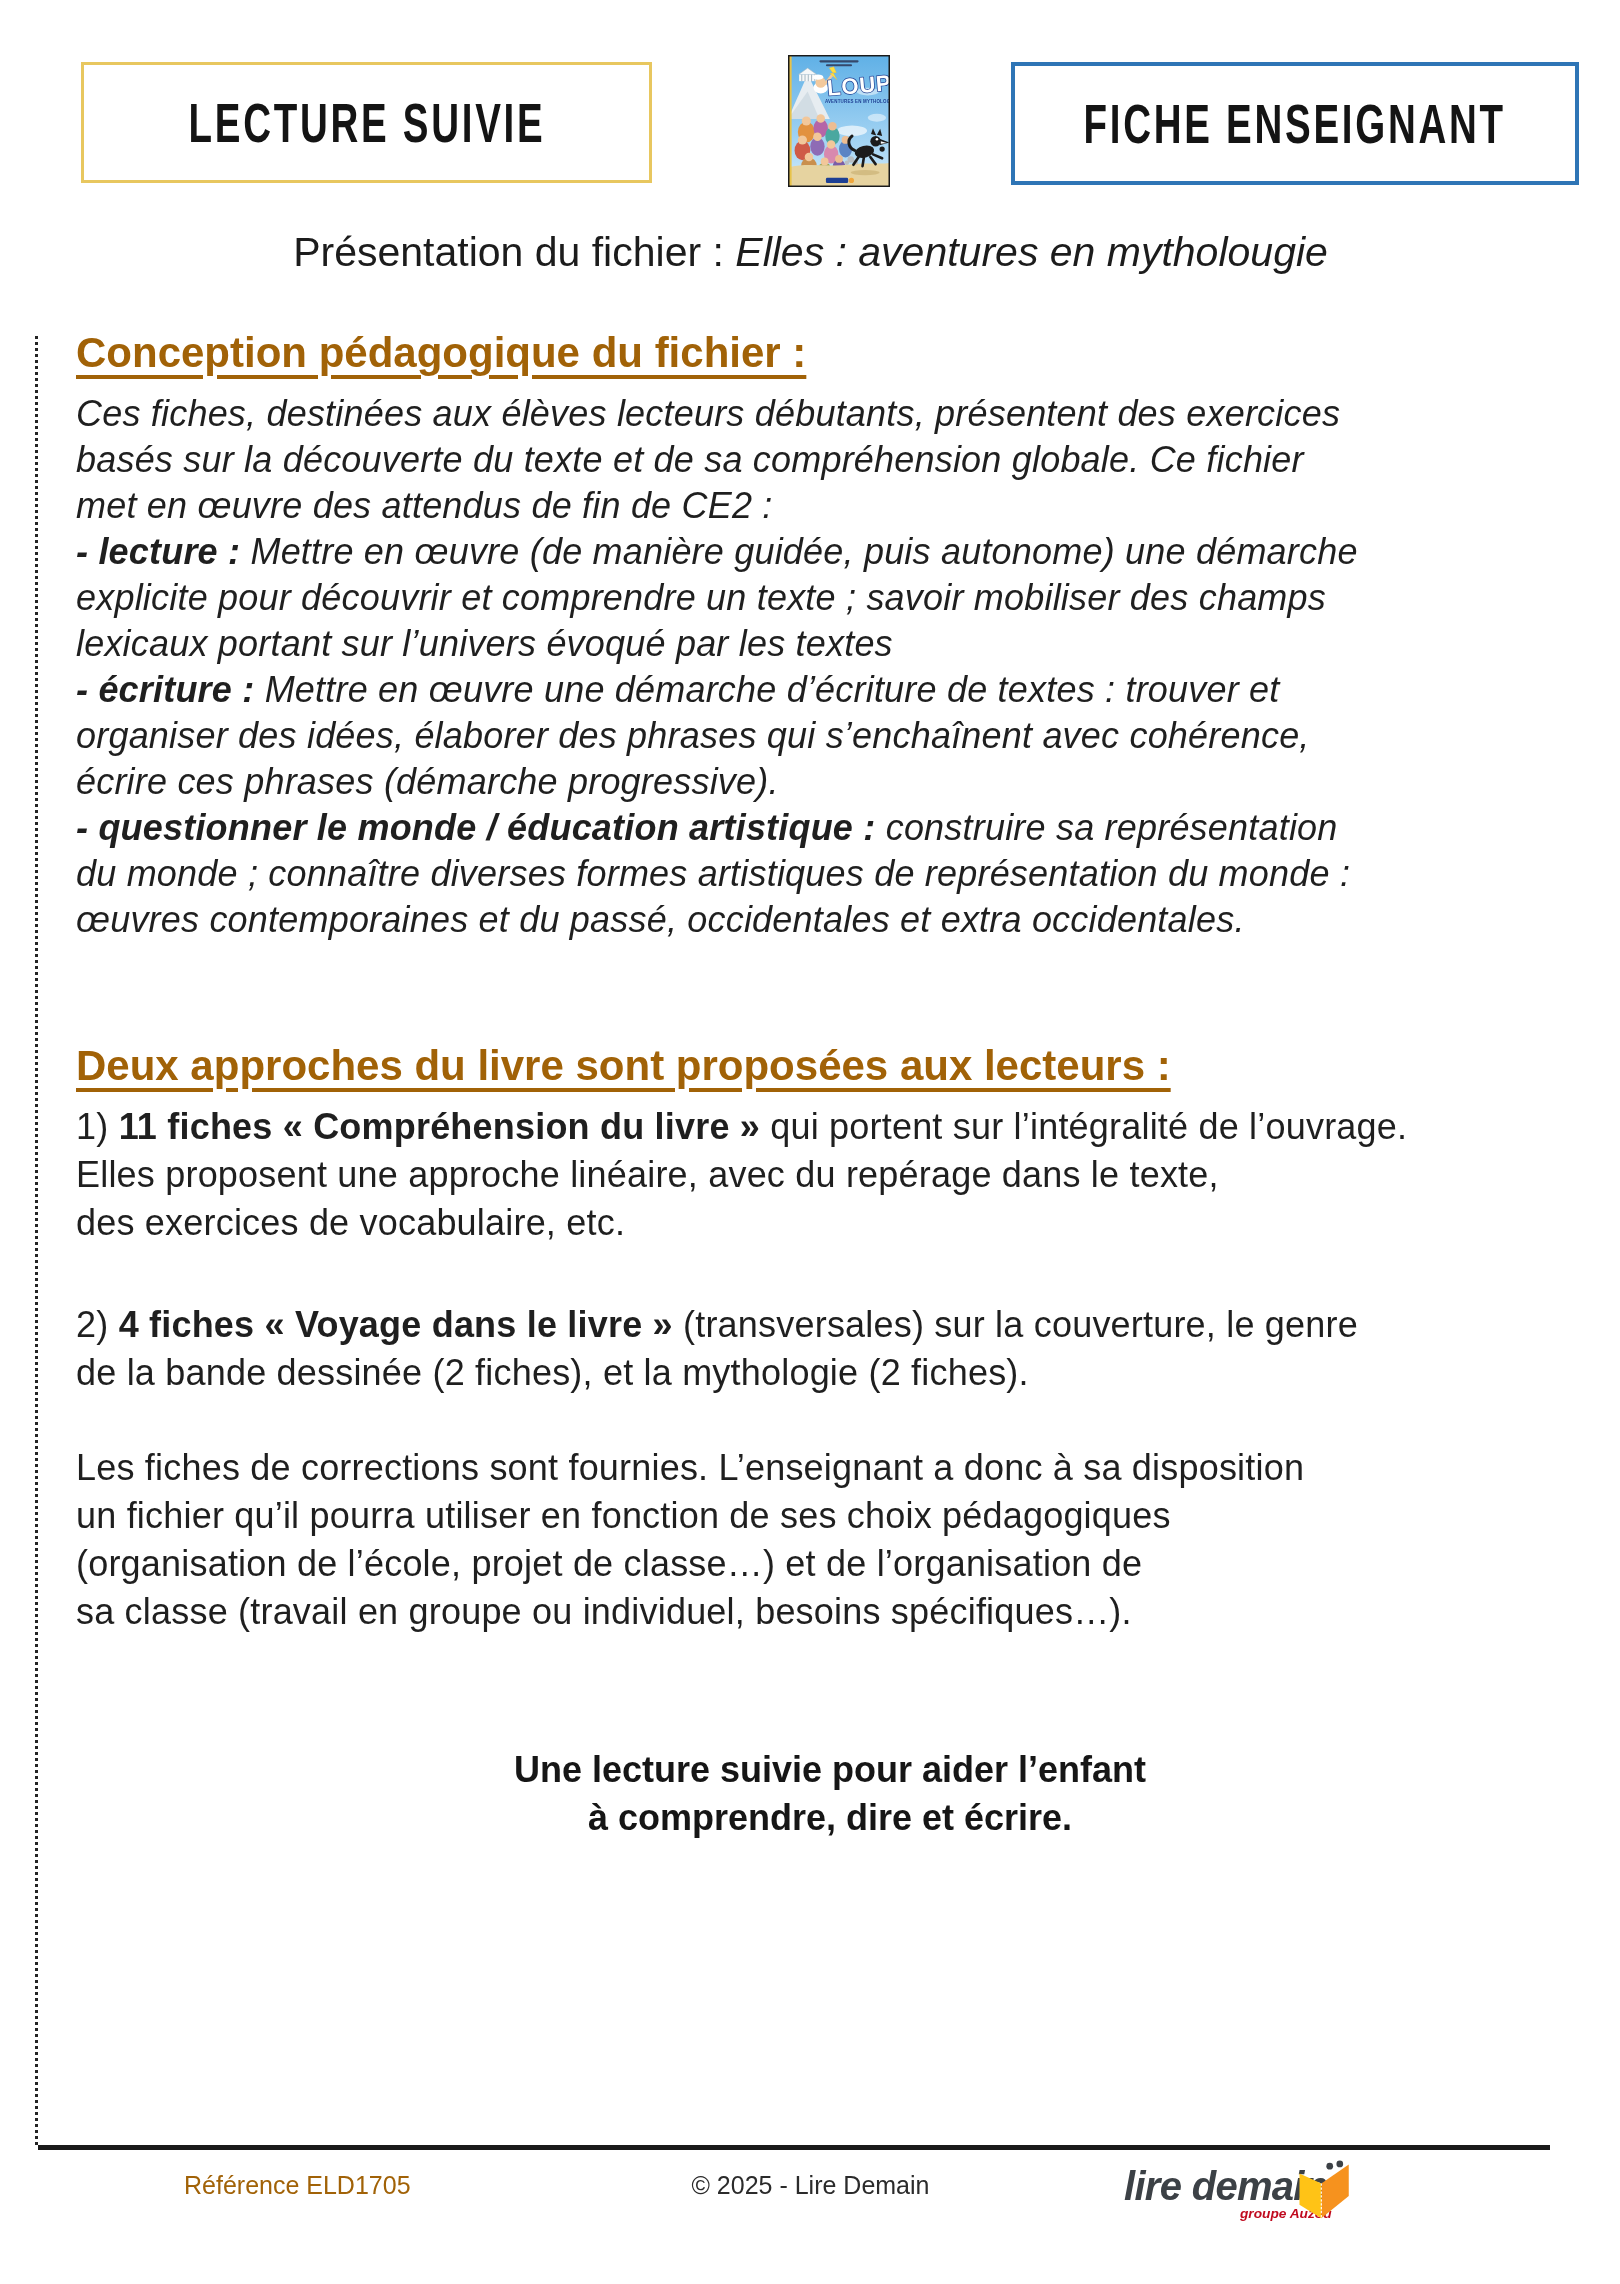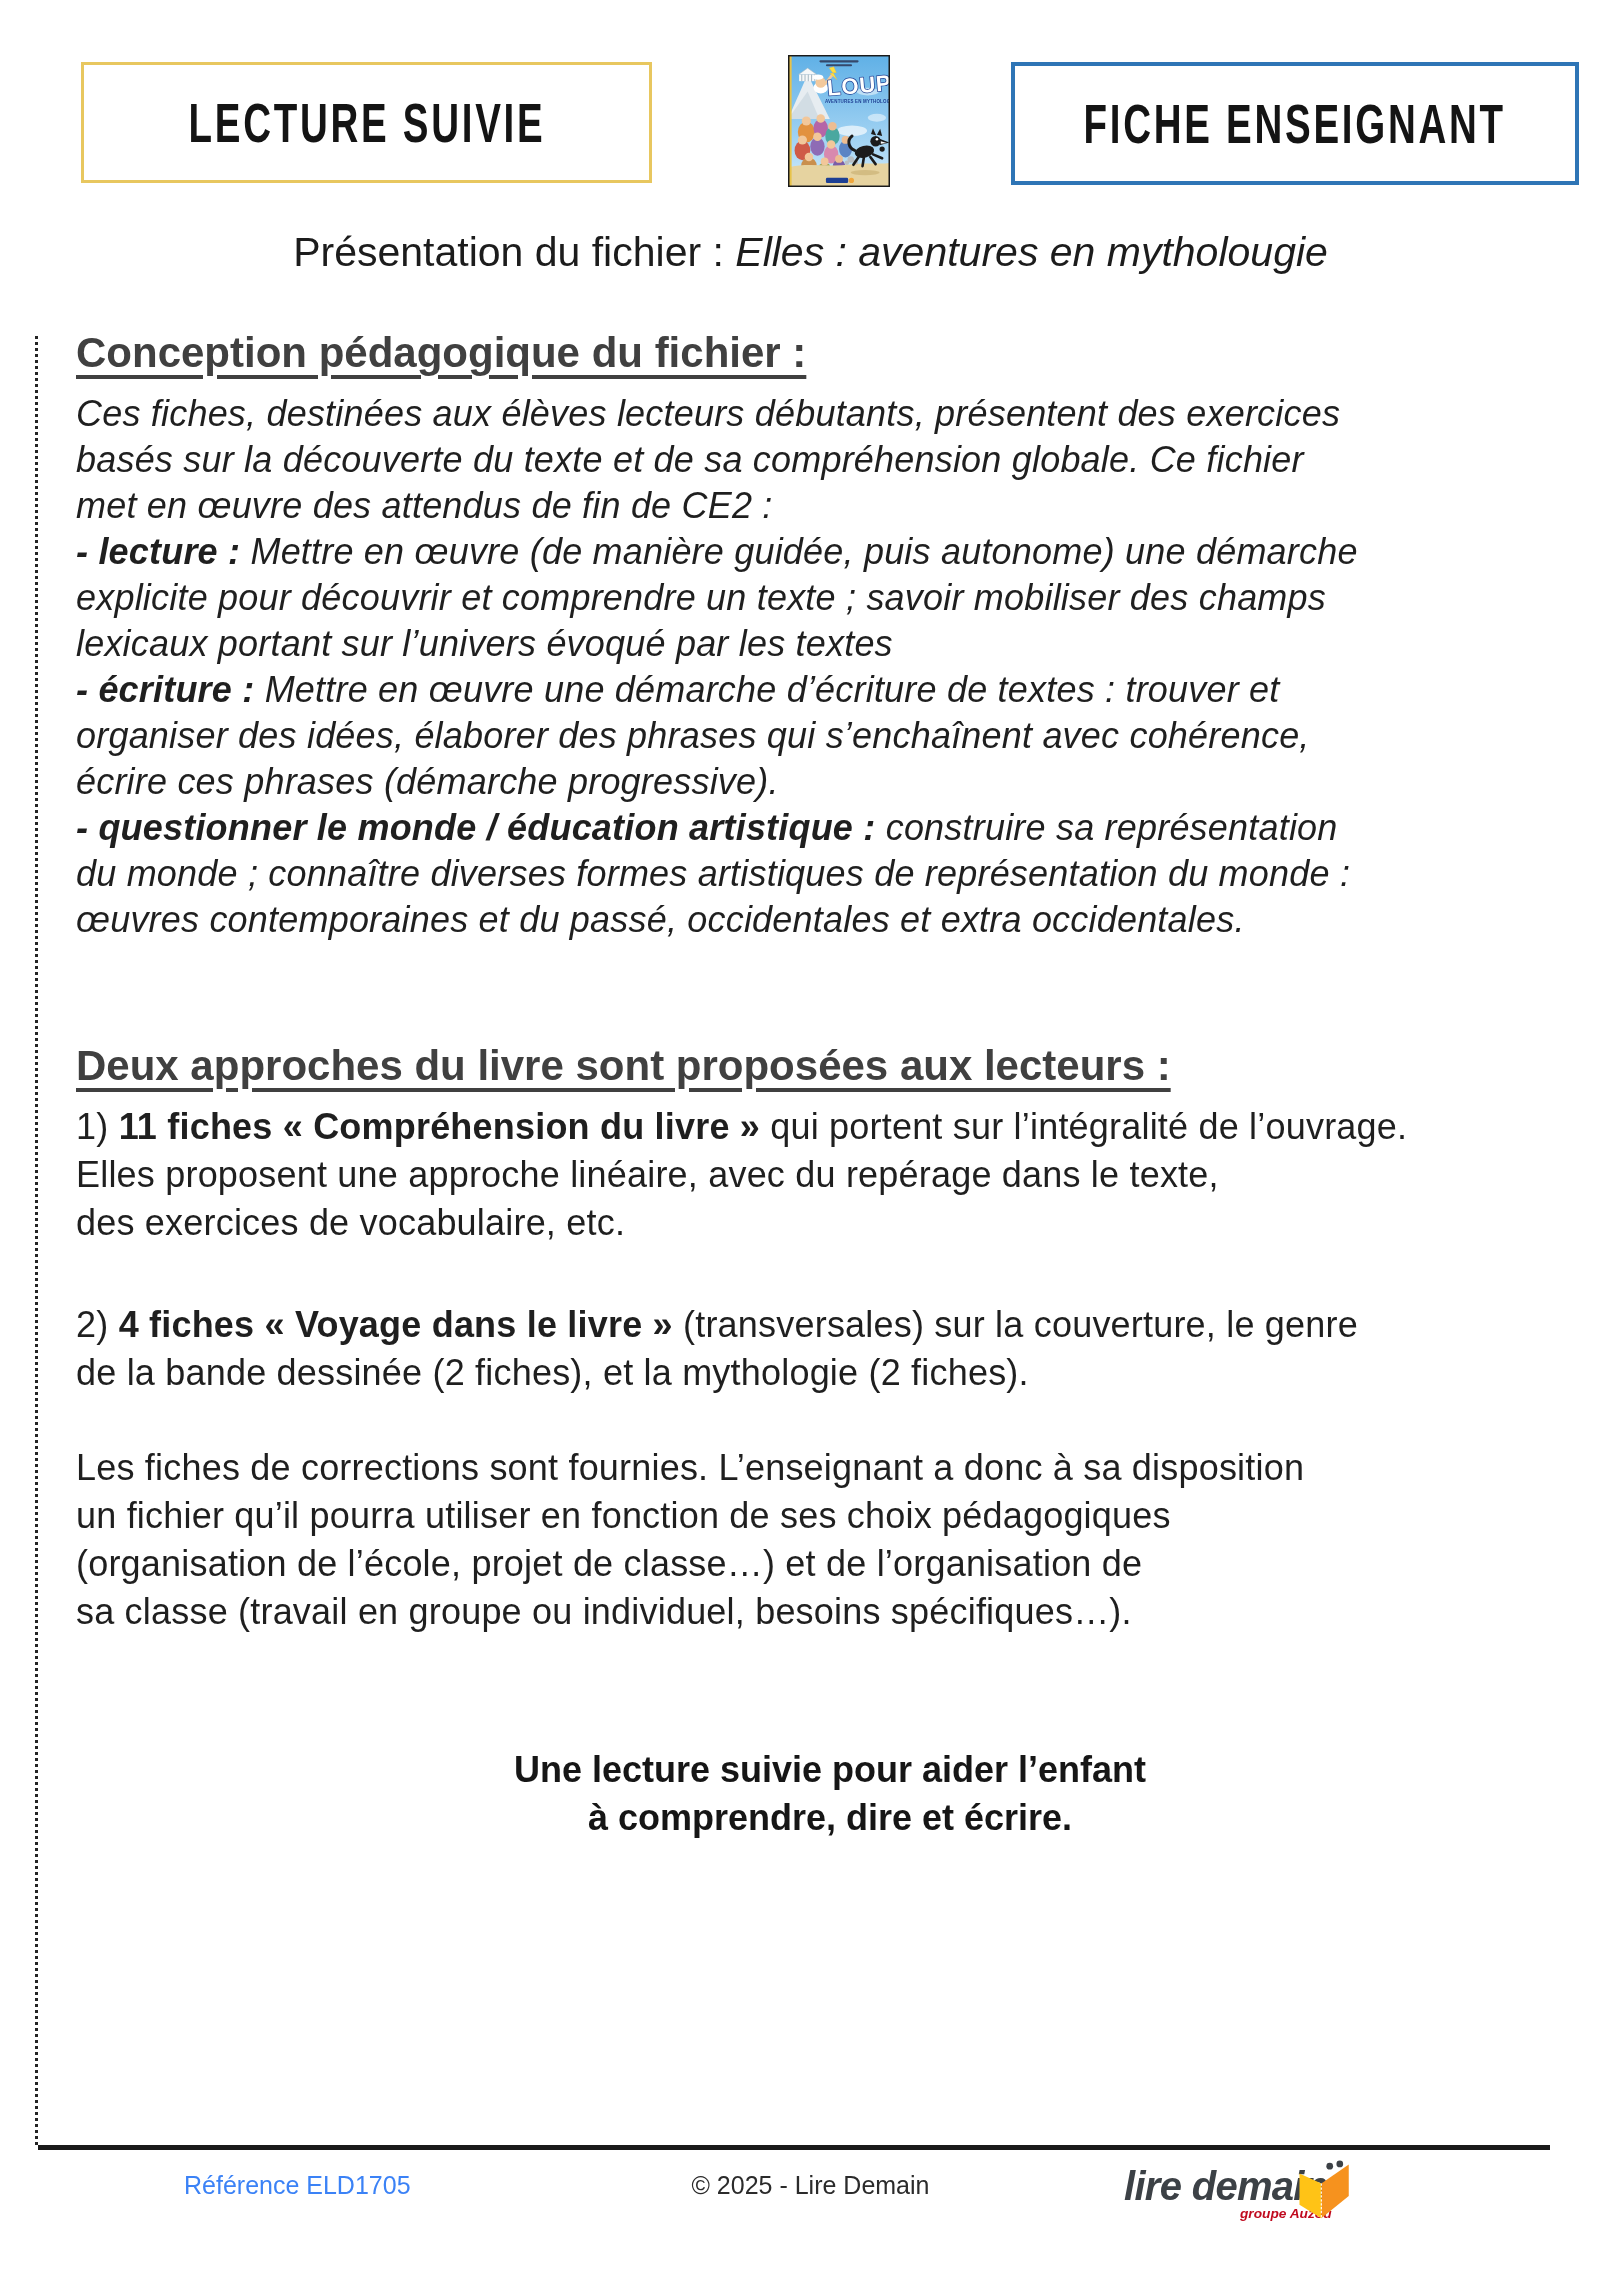--- a/index.html
+++ b/index.html
@@ -20,41 +20,41 @@
   .doc-title{
     position:absolute;left:0;top:229px;width:100%;text-align:center;
     font-size:41px;color:#1c1c1c;white-space:nowrap;
   }
   .doc-title .it{font-style:italic;}
   
   .dotted-rail{position:absolute;left:35px;top:336px;height:1809px;width:0;border-left:3.9px dotted #242424;}
   .footer-rule{position:absolute;left:38px;top:2145px;width:1512px;height:5.2px;background:#1a1a1a;}
   
   .sec-heading{
-    position:absolute;left:76px;font-size:42px;font-weight:700;white-space:nowrap;color:#404040;
+    position:absolute;left:76px;font-size:42px;font-weight:700;white-space:nowrap;color:#a16207;
     text-decoration:underline;text-decoration-thickness:3.9px;text-underline-offset:7.8px;
   }
   .h1{top:329px;}
   .h2{top:1042px;}
   .pblock{position:absolute;left:76px;white-space:nowrap;font-size:36px;letter-spacing:0.2px;color:#1f1f1f;}
   .lh70 .tline{line-height:46px;font-style:italic;}
   .lh73 .tline{line-height:48px;}
   .p1{top:391px;}
   .p2a{top:1103px;}
   .p2b{top:1301px;}
   .p2c{top:1444px;}
   .tline{white-space:nowrap;}
   .tline .b{font-weight:700;}
   .callout{
     position:absolute;left:0;top:1746px;width:100%;text-align:center;
     font-size:36px;font-weight:700;color:#161616;
   }
   .callout .tline{line-height:48px;padding-left:39px;}
   
-  .footer-ref{position:absolute;left:184px;top:2171px;font-size:25px;color:#3b82f6;white-space:nowrap;}
+  .footer-ref{position:absolute;left:184px;top:2171px;font-size:25px;color:#a16207;white-space:nowrap;}
   .footer-copy{position:absolute;left:0;top:2171px;width:100%;text-align:center;font-size:25px;color:#2b2b2b;white-space:nowrap;}
   .brand{position:absolute;left:1124px;top:2160px;width:234px;height:65px;}
   .brand-text{
     position:absolute;left:0;top:3.9px;font-size:40px;font-weight:700;font-style:italic;
     letter-spacing:-0.7px;color:#3C4146;white-space:nowrap;
   }
   .brand-sub{
     position:absolute;left:116px;top:46px;font-size:13.7px;font-weight:700;font-style:italic;color:#C00A1E;white-space:nowrap;
   }
   .brand-icon{position:absolute;left:171px;top:0;}

